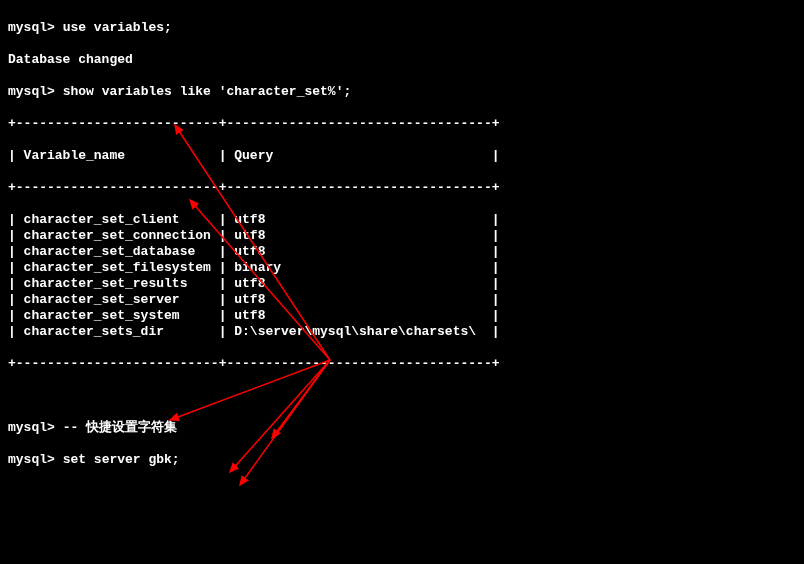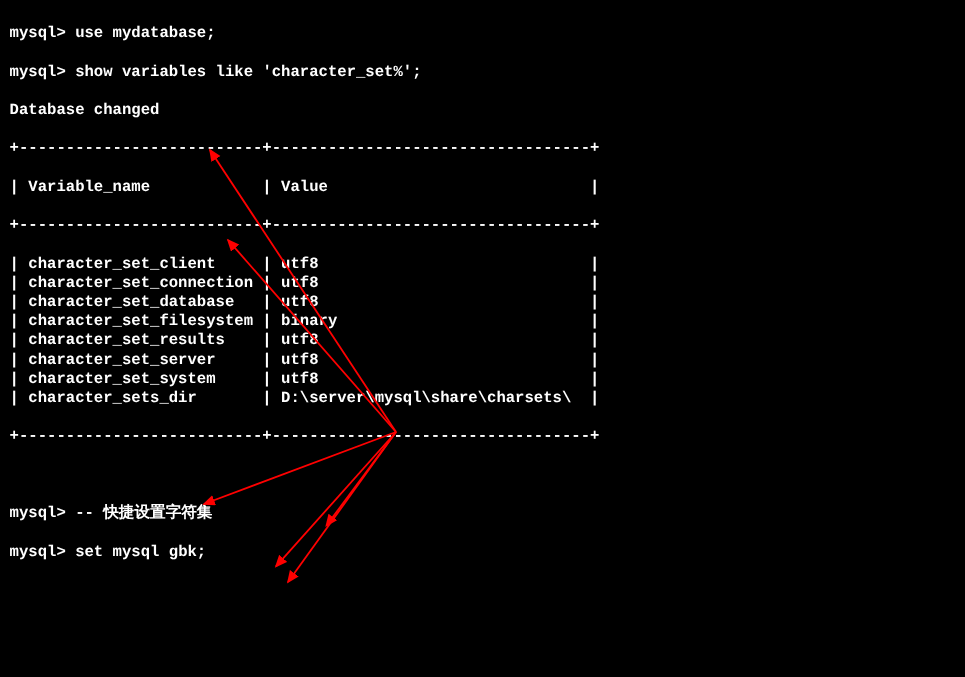--- a/index.html
+++ b/index.html
@@ -29,31 +29,31 @@
     width: 804px;
     height: 564px;
     z-index: 2;
     pointer-events: none;
   }
 </style>
 </head>
 <body>
 
 <div class="terminal">
-<span class="line"><span>mysql&gt;</span> <span>use mydatabase;</span></span>
+<span class="line"><span>mysql&gt;</span> <span>use variables;</span></span>
+<span class="line">Database changed</span>
 <span class="line"><span>mysql&gt;</span> <span>show variables like 'character_set%';</span></span>
-<span class="line">Database changed</span>
 <span class="line">+--------------------------+----------------------------------+</span>
-<span class="line" id="hdr1">| Variable_name            | Value                            |</span>
+<span class="line" id="hdr1">| Variable_name            | Query                            |</span>
 <span class="line">+--------------------------+----------------------------------+</span>
 <span class="line">| character_set_client     | utf8                             |</span><span class="line">| character_set_connection | utf8                             |</span><span class="line">| character_set_database   | utf8                             |</span><span class="line">| character_set_filesystem | binary                           |</span><span class="line">| character_set_results    | utf8                             |</span><span class="line">| character_set_server     | utf8                             |</span><span class="line">| character_set_system     | utf8                             |</span><span class="line">| character_sets_dir       | D:\server\mysql\share\charsets\  |</span>
 <span class="line">+--------------------------+----------------------------------+</span>
 <span class="line"></span>
 <span class="line"><span>mysql&gt;</span> <span>-- </span><span style="font-weight:bold">快捷设置字符集</span></span>
-<span class="line"><span>mysql&gt;</span> <span>set mysql gbk;</span></span>
+<span class="line"><span>mysql&gt;</span> <span>set server gbk;</span></span>
 <span class="line"></span>
 
 
 
 
 
 
 
 
 </div>

